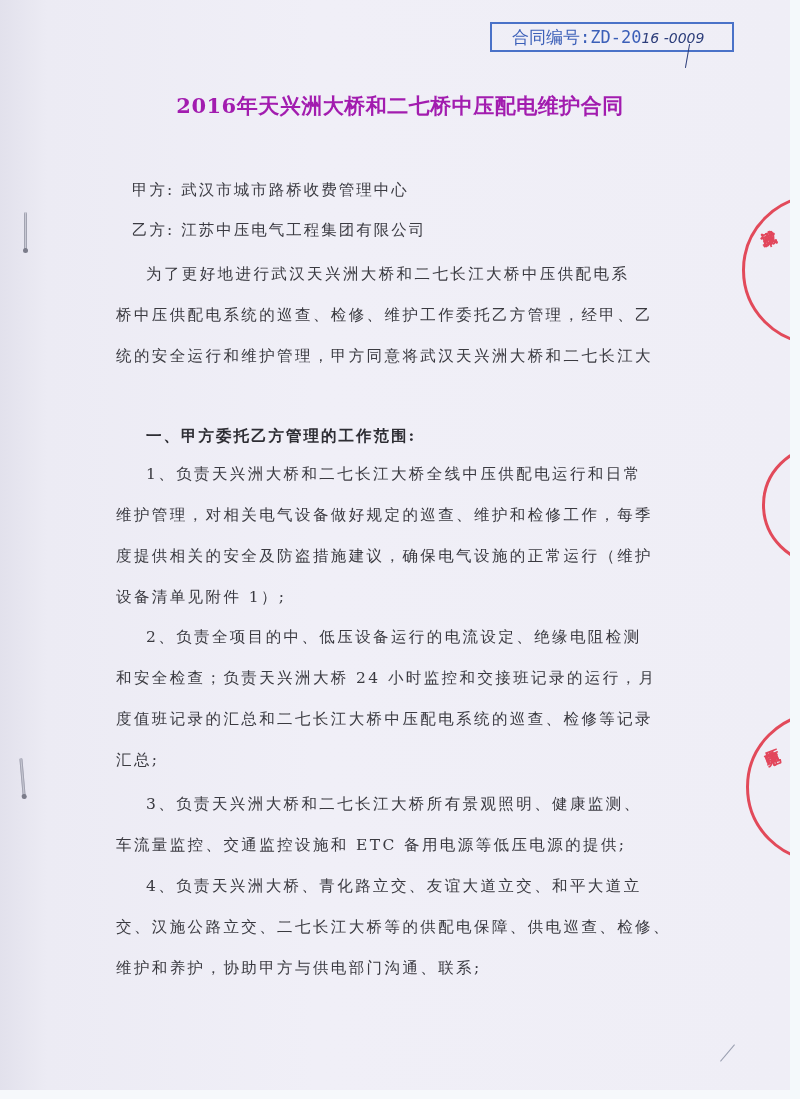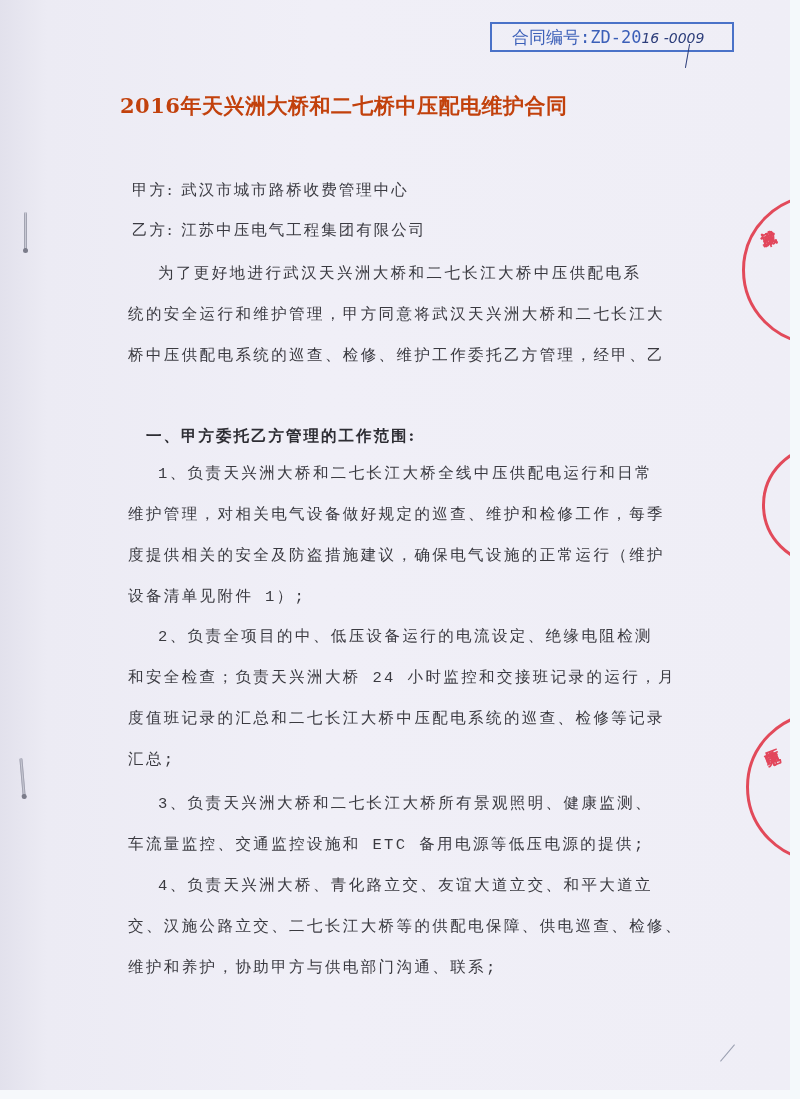--- a/index.html
+++ b/index.html
@@ -67,44 +67,43 @@
       width: 1px;
       height: 24px;
       background: #2c3d7a;
       transform: rotate(10deg);
     }
     .title {
       position: absolute;
       left: 120px;
       top: 92px;
       width: 560px;
-      text-align: left;
+      text-align: center;
       font-size: 21px;
       font-weight: bold;
-      color: #c2410c;
+      color: #a21caf;
       letter-spacing: 0.5px;
     }
     .party {
       position: absolute;
       left: 116px;
       font-size: 15.5px;
       color: #3b3b42;
       letter-spacing: 2px;
       margin-left: 16px;
     }
     .para {
       position: absolute;
-      left: 128px;
+      left: 116px;
       width: 572px;
       font-size: 15.5px;
       color: #3a3a40;
       line-height: 41px;
       letter-spacing: 2.4px;
       text-align: justify;
-      font-family: Liberation Mono, monospace;
     }
     .para .indent { display: inline-block; width: 30px; }
     .heading {
       position: absolute;
       left: 146px;
       top: 426px;
       font-size: 15.5px;
       font-weight: bold;
       color: #2d2d33;
       letter-spacing: 2px;
@@ -177,22 +176,22 @@
   <span>甲方:</span>
   <span>武汉市城市路桥收费管理中心</span>
 </div>
 <div class="party" style="top:220px;">
   <span>乙方:</span>
   <span>江苏中压电气工程集团有限公司</span>
 </div>
 
 <div class="para" style="top:254px;">
   <span class="line"><span class="indent"></span><span>为了更好地进行武汉天兴洲大桥和二七长江大桥中压供配电系</span></span>
+  <span class="line">桥中压供配电系统的巡查、检修、维护工作委托乙方管理，经甲、乙</span>
   <span class="line">统的安全运行和维护管理，甲方同意将武汉天兴洲大桥和二七长江大</span>
-  <span class="line">桥中压供配电系统的巡查、检修、维护工作委托乙方管理，经甲、乙</span>
 </div>
 
 <div class="heading">一、甲方委托乙方管理的工作范围:</div>
 
 <div class="para" style="top:454px;">
   <span class="line"><span class="indent"></span><span>1、负责天兴洲大桥和二七长江大桥全线中压供配电运行和日常</span></span>
   <span class="line">维护管理，对相关电气设备做好规定的巡查、维护和检修工作，每季</span>
   <span class="line">度提供相关的安全及防盗措施建议，确保电气设施的正常运行（维护</span>
   <span class="line">设备清单见附件 1）;</span>
 </div>

